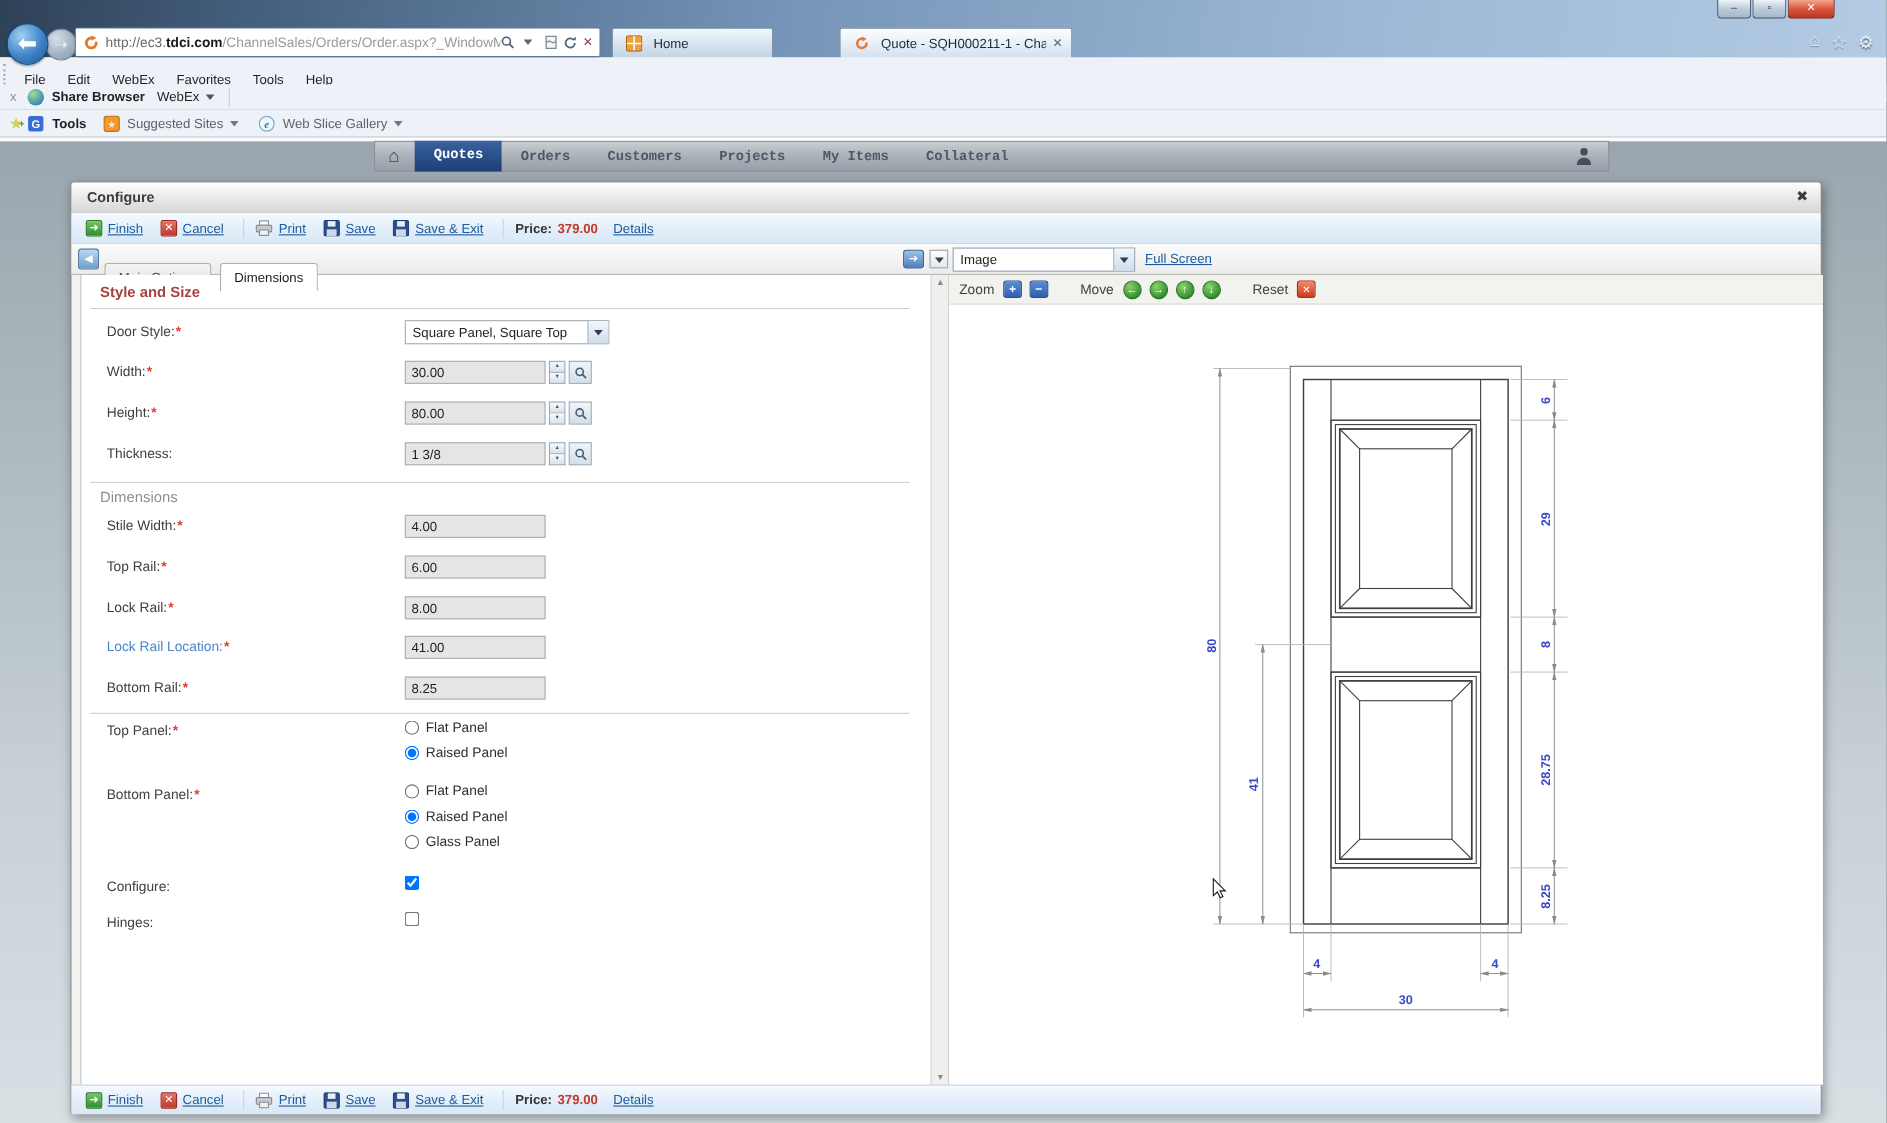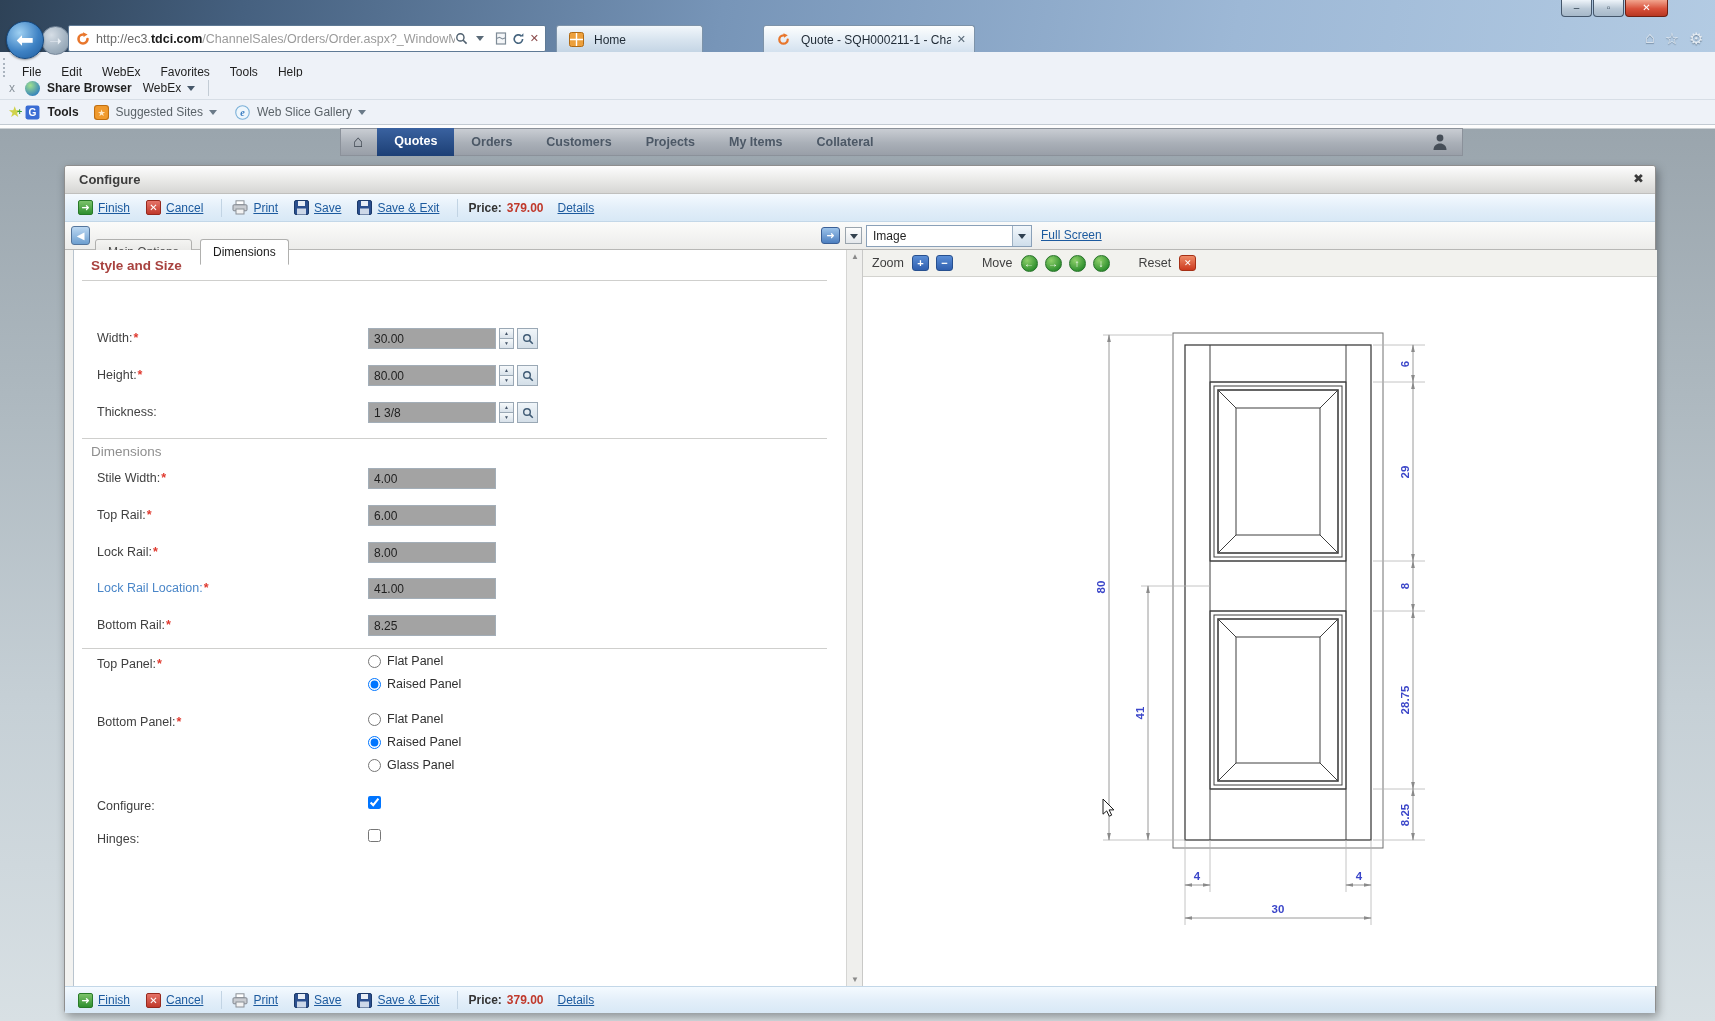--- a/index.html
+++ b/index.html
@@ -48,21 +48,21 @@
   .vsep { width:1px; height:16px; background:#c3ccd5; margin:0 7px; }
   .mini-ico { width:15px; height:15px; margin:0 4px; flex:none; }
   .x-gray { color:#8a939c; font-size:12px; margin:0 6px 0 9px; }
 
   
   .page { position:absolute; left:0; top:125px; width:1715px; height:896px;
     background:linear-gradient(180deg,#fefefe 0,#fdfdfd 3px,#9aa5ad 4px,#adb8bf 30%,#c6d0d6 65%,#d8e0e4 100%); }
   .site-nav { position:absolute; left:340px; top:3px; width:1123px; height:28px;
     background:linear-gradient(#c9cdd3,#a9afb7 55%,#999fa8); border:1px solid #8b919a; display:flex; align-items:center; }
   .nav-home-ico { font-size:17px; color:#3c444e; margin:0 14px 0 12px; }
-  .nav-item { padding:0 17px; line-height:26px; font-weight:bold; color:#4c5866; font-size:12.5px; }
+  .nav-item { padding:0 17px; line-height:26px; font-weight:bold; color:#4c5866; font-size:12.5px;font-family:Liberation Mono, monospace; }
   .nav-item.active { background:linear-gradient(#3a62a0,#1c3f75); color:#fff; height:28px; margin-top:0; }
   .nav-user { margin-left:auto; margin-right:14px; }
 
   
   .dialog { position:absolute; left:64px; top:165px; width:1592px; height:848px; background:#f2f2f0;
     border:1px solid #8e8e8e; border-radius:3px; box-shadow:2px 4px 10px rgba(0,0,0,.35); }
   .dlg-title { position:absolute; left:0; top:0; width:100%; height:28px; border-radius:3px 3px 0 0;
     background:linear-gradient(#fdfdfd,#e6e6e4 60%,#d6d6d4); border-bottom:1px solid #c0c0be; }
   .dlg-title-text { position:absolute; left:14px; top:6px; font-weight:bold; font-size:13px; color:#3c3c3c; }
   .dlg-close { position:absolute; left:1568px; top:5px; font-size:13px; color:#3a3a3a; }
@@ -116,21 +116,21 @@
   
   .fheading { position:absolute; left:17px; font-size:13.5px; font-weight:bold; }
   .fheading.red { color:#a8423f; }
   .fheading.gray { color:#8f8f8f; font-weight:normal; font-size:13.5px; }
   .fhr { position:absolute; left:8px; width:745px; border-top:1px solid #cfcfcd; }
   .frow { position:absolute; left:0; width:760px; height:24px; }
   .flabel { position:absolute; left:23px; top:3px; color:#3f3f3f; font-size:12.5px; }
   .flabel.linkish { color:#4a86c8; }
   .req { color:#e03a2f; font-weight:bold; margin-left:1px; }
   .fctl { position:absolute; left:294px; top:0; display:flex; align-items:flex-start; }
-  .tin { width:128px; height:21px; border:1px solid #a3aeb8; padding:0 5px; font-size:12px; color:#1f1f1f; font-family:inherit; background:#a3a3a3; }
+  .tin { width:128px; height:21px; border:1px solid #a3aeb8; padding:0 5px; font-size:12px; color:#1f1f1f; font-family:inherit; background:#e5e5e5; }
   .sel { width:186px; height:22px; border:1px solid #a3aeb8; background:#fff; display:flex; }
   .sel .sel-text { flex:1; line-height:20px; padding-left:6px; white-space:nowrap; overflow:hidden; }
   .spin { width:15px; height:21px; margin-left:3px; display:flex; flex-direction:column; }
   .spin span { flex:1; border:1px solid #9aa8b5; background:linear-gradient(#f6f9fb,#d9e2ea); font-size:5px; line-height:8px; text-align:center; color:#46566a; }
   .spin span + span { border-top:none; }
   .mag { width:21px; height:21px; margin-left:3px; border:1px solid #9aa8b5; background:linear-gradient(#f0f5f9,#d4dfe8); display:flex; align-items:center; justify-content:center; }
   .radio-col { flex-direction:column; gap:9px;justify-content:center; }
   .ropt { display:flex; align-items:center; gap:6px; color:#2f2f2f; font-size:12.5px; }
   .ropt input, .cbox { width:13px; height:13px; margin:0; }
   .dimtext { font-size:11.5px; font-weight:bold; }
@@ -313,20 +313,31 @@
             <span class="caret-down"></span>
           </span>
       </div>
       <a class="fullscreen-link">Full Screen</a>
     </div>
 
     <div class="form-pane">
       <div class="fheading red" style="top:8px">Style and Size</div>
       <div class="fhr" style="top:30px"></div>
 
+      <div class="frow" style="top:41px">
+        <span class="flabel"><span>Door Style:</span><span class="req">*</span></span>
+        <div class="fctl">
+          <div class="sel">
+            <span class="sel-text">Square Panel, Square Top</span>
+            <span class="sel-btn">
+                <span class="caret-down"></span>
+              </span>
+          </div>
+        </div>
+      </div>
 
       <div class="frow" style="top:78px">
         <span class="flabel"><span>Width:</span><span class="req">*</span></span>
         <div class="fctl">
           <input class="tin" value="30.00" style="">
           <span class="spin">
               <span>▲</span>
               <span>▼</span>
             </span>
           <span class="mag">

